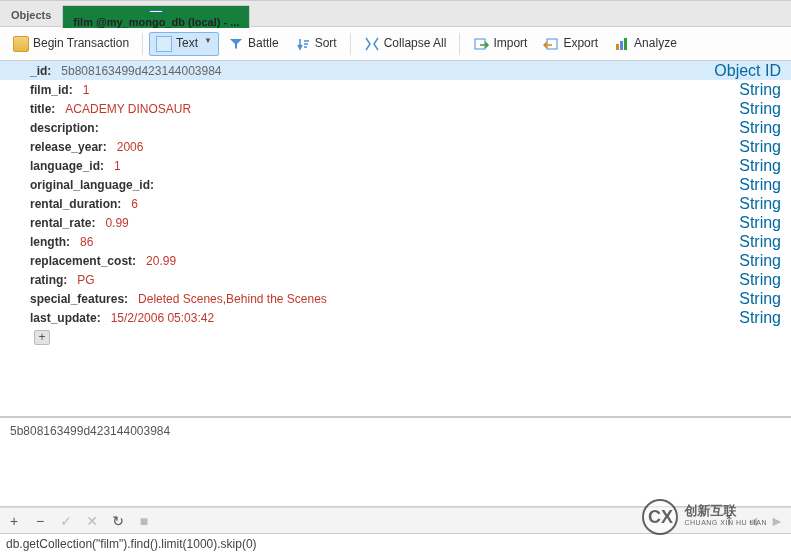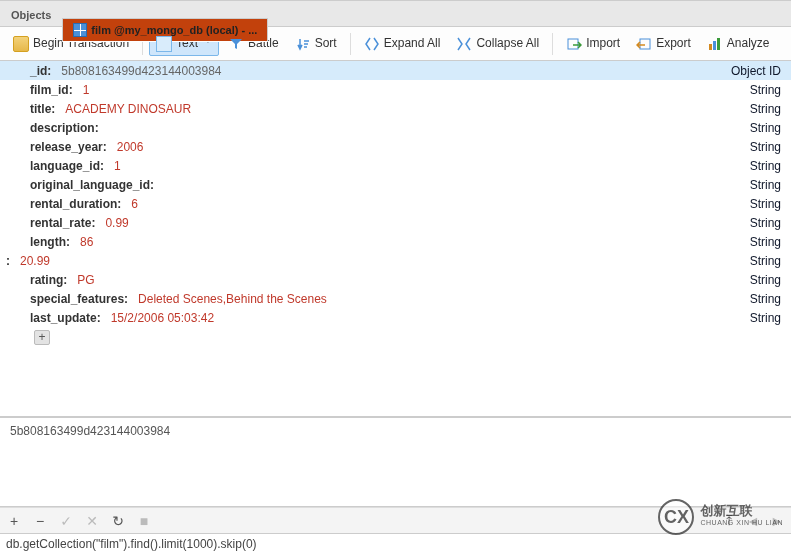--- a/index.html
+++ b/index.html
@@ -30,26 +30,27 @@
     border-bottom: none;
     background: #e8e8e8;
     color: #555;
     display: flex;
     align-items: center;
     gap: 4px;
     height: 24px;
     font-weight: bold;
   }
   .tab.active {
-    background: #c2410c;
+    background: #15803d;
     border: 1px solid #ccc;
     border-bottom: 1px solid #fff;
     color: #222;
     position: relative;
-    top: 16px;
+    top: 3px;
+    flex-direction: column;
   }
   .tab .ico { width: 14px; height: 14px; display: inline-block; }
   .grid-ico { background: linear-gradient(#4a90d9,#4a90d9); border:1px solid #2a6bb0; position:relative;}
   .grid-ico:before { content:''; position:absolute; left:0;right:0;top:50%;height:1px;background:#fff;}
   .grid-ico:after { content:''; position:absolute; top:0;bottom:0;left:50%;width:1px;background:#fff;}
 
   
   .toolbar {
     display: flex;
     align-items: center;
@@ -100,23 +101,23 @@
     color: #333;
     font-weight: bold;
     padding-left: 24px;
     white-space: nowrap;
   }
   .colon { font-weight:bold; padding-right:10px;}
   .val { color: #c0392b; }
   .val.idval { color: #666; }
   .typ {
     margin-left: auto;
-    color: #0f172a;
+    color: #0369a1;
     padding-right: 4px;
-    font-size: 12px;
+    font-size: 16px;
   }
   .plusbtn {
     margin: 3px 0 0 34px;
     width: 16px; height: 15px;
     background: #e3e3e3;
     border: 1px solid #bbb;
     border-radius: 2px;
     color:#555;
     font-size:12px;
     line-height:12px;
@@ -150,21 +151,21 @@
     border-top:1px solid #ccc;
     background:#fff;
     padding:3px 6px;
     font-size:12px;
     color:#444;
     height:22px;
   }
   
   .watermark {
     position: fixed;
-    right: 8px;
+    right: 24px;
     bottom: 20px;
     opacity: 0.75;
     display:flex;
     align-items:center;
     gap:6px;
     pointer-events:none;
   }
   .watermark .logo {
     width:36px;height:36px;border:2px solid #333;border-radius:50%;
     display:flex;align-items:center;justify-content:center;
@@ -209,28 +210,20 @@
       <svg viewBox="0 0 16 16">
           <path d="M5 3v8l-2-2 2 4 2-4-2 2V3zM9 5h5M9 8h4M9 11h3" stroke="#4a90d9" stroke-width="1.5" fill="none"></path>
         </svg>
     </span>
     <span>Sort</span>
   </div>
   <div class="sep"></div>
   <div class="tbtn">
     <span class="ico-sm">
       <svg viewBox="0 0 16 16">
-          <path d="M6 2L2 8l4 6M10 2l4 6-4 6" stroke="#4a90d9" stroke-width="1.5" fill="none"></path>
-        </svg>
-    </span>
-    <span>Expand All</span>
-  </div>
-  <div class="tbtn">
-    <span class="ico-sm">
-      <svg viewBox="0 0 16 16">
           <path d="M2 2l4 6-4 6M14 2l-4 6 4 6" stroke="#4a90d9" stroke-width="1.5" fill="none"></path>
         </svg>
     </span>
     <span>Collapse All</span>
   </div>
   <div class="sep"></div>
   <div class="tbtn">
     <span class="ico-sm">
       <svg viewBox="0 0 16 16">
           <rect x="2" y="3" width="10" height="10" fill="none" stroke="#4a90d9"></rect>
@@ -315,20 +308,21 @@
       <span class="val">0.99</span>
       <span class="typ">String</span>
     </div>
     <div class="row">
       <span class="key">length</span>
       <span class="colon"> :</span>
       <span class="val">86</span>
       <span class="typ">String</span>
     </div>
     <div class="row">
+      <span class="key">replacement_cost</span>
       <span class="colon"> :</span>
       <span class="val">20.99</span>
       <span class="typ">String</span>
     </div>
     <div class="row">
       <span class="key">rating</span>
       <span class="colon"> :</span>
       <span class="val">PG</span>
       <span class="typ">String</span>
     </div>

